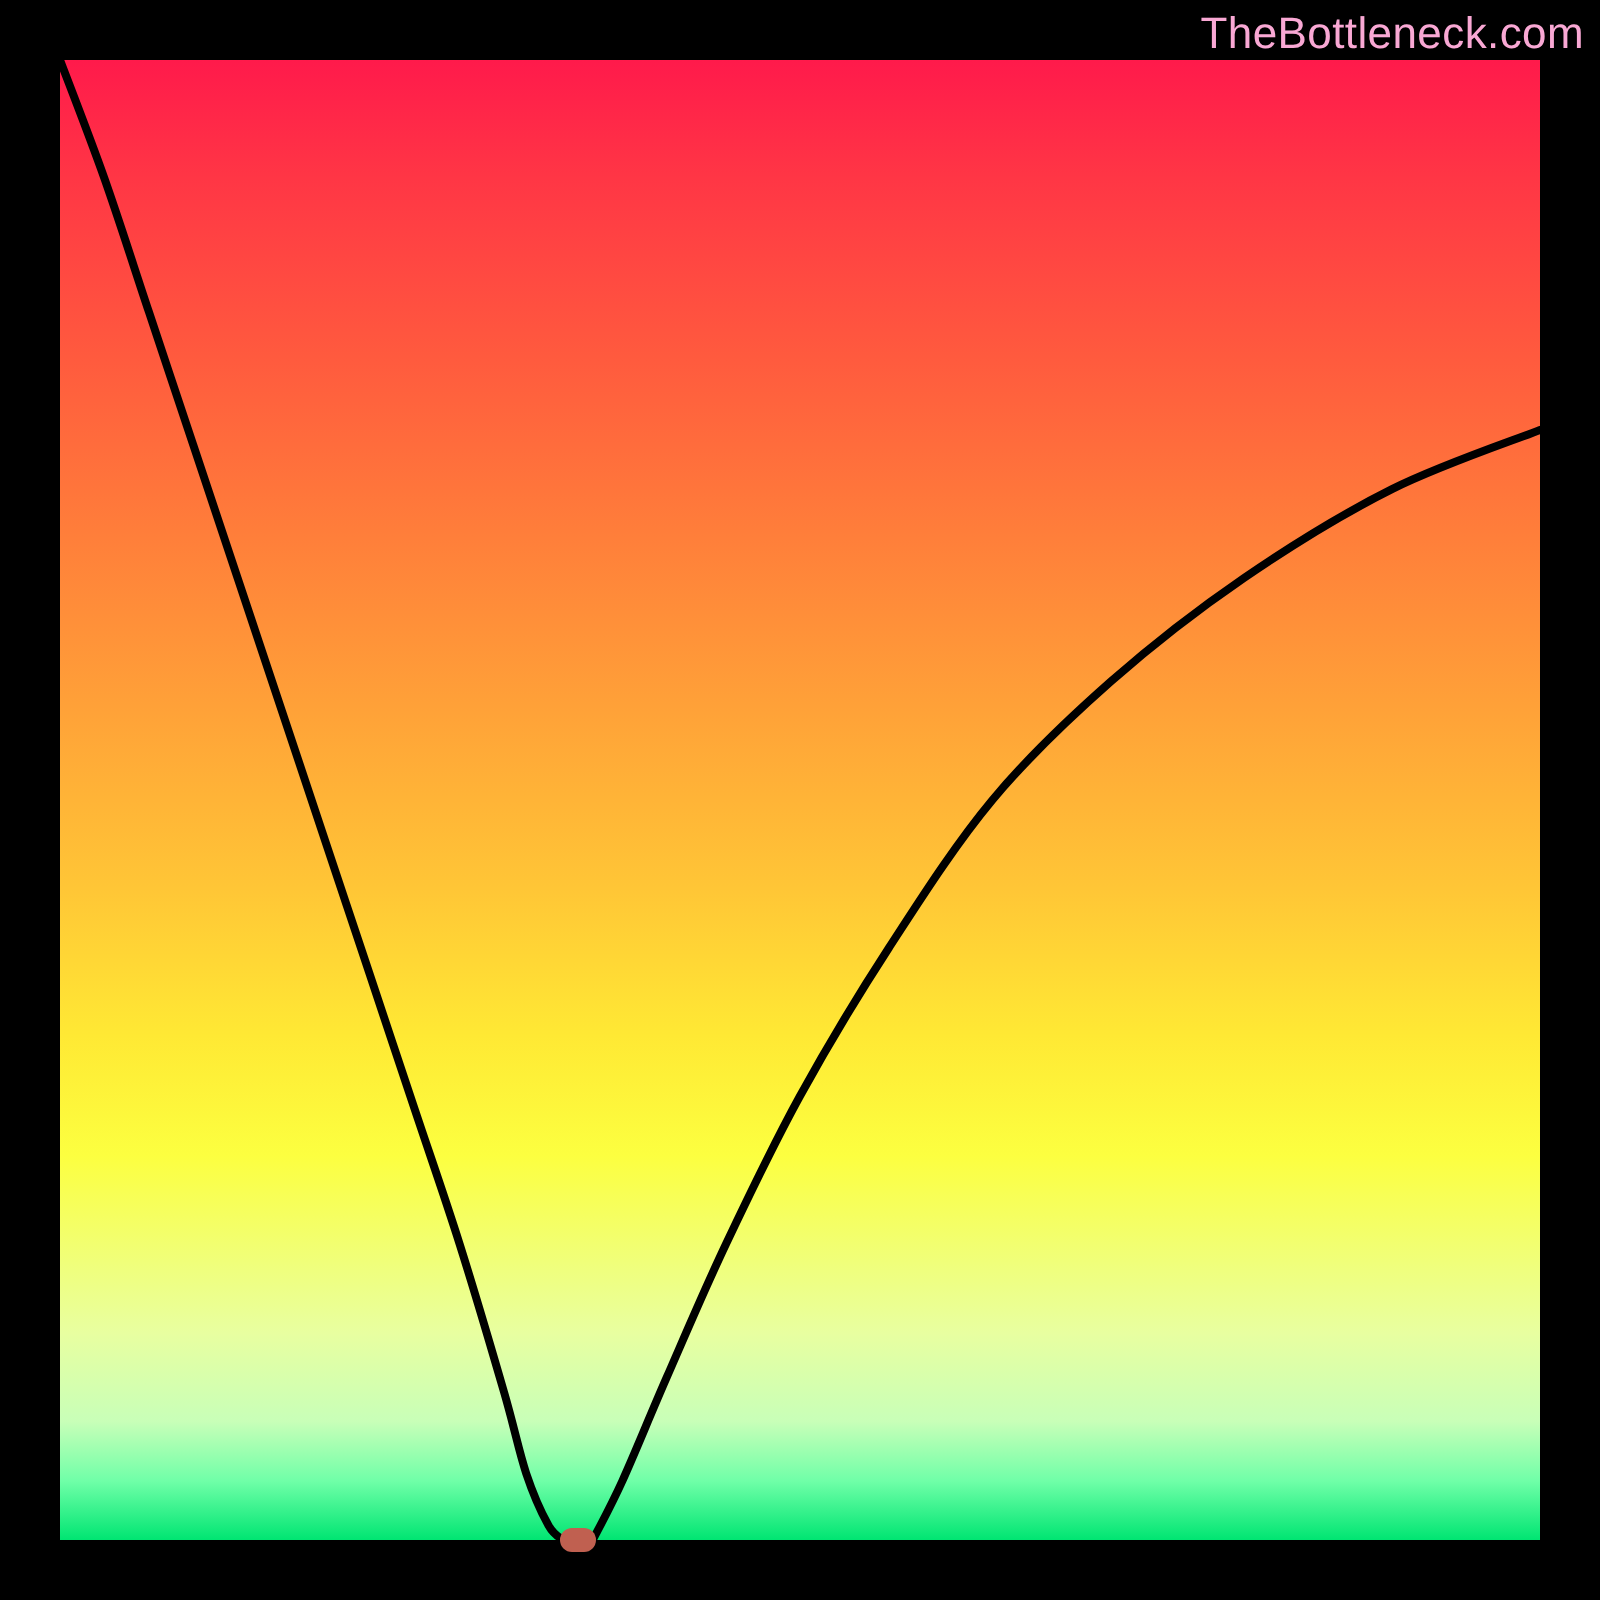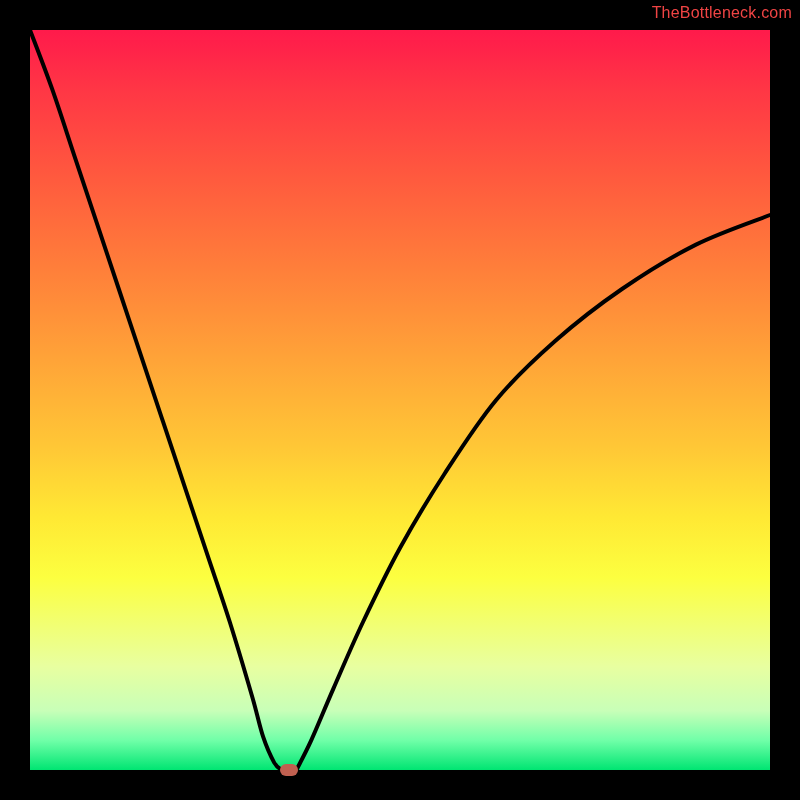--- a/index.html
+++ b/index.html
@@ -38,22 +38,22 @@
       #e8ffa0 86%,
       #c8ffb8 92%,
       #70ffa8 96%,
       #00e572 100%
     );
   }
   .watermark {
     position: absolute;
     top: 4px;
     right: 8px;
-    color: #ef4444;
-    font-size: 16px;
+    color: #f9a8d4;
+    font-size: 22px;
     font-weight: 500;
     letter-spacing: 0.2px;
     user-select: none;
   }
   svg.curve {
     position: absolute;
     left: 0;
     top: 0;
     width: 740px;
     height: 740px;

